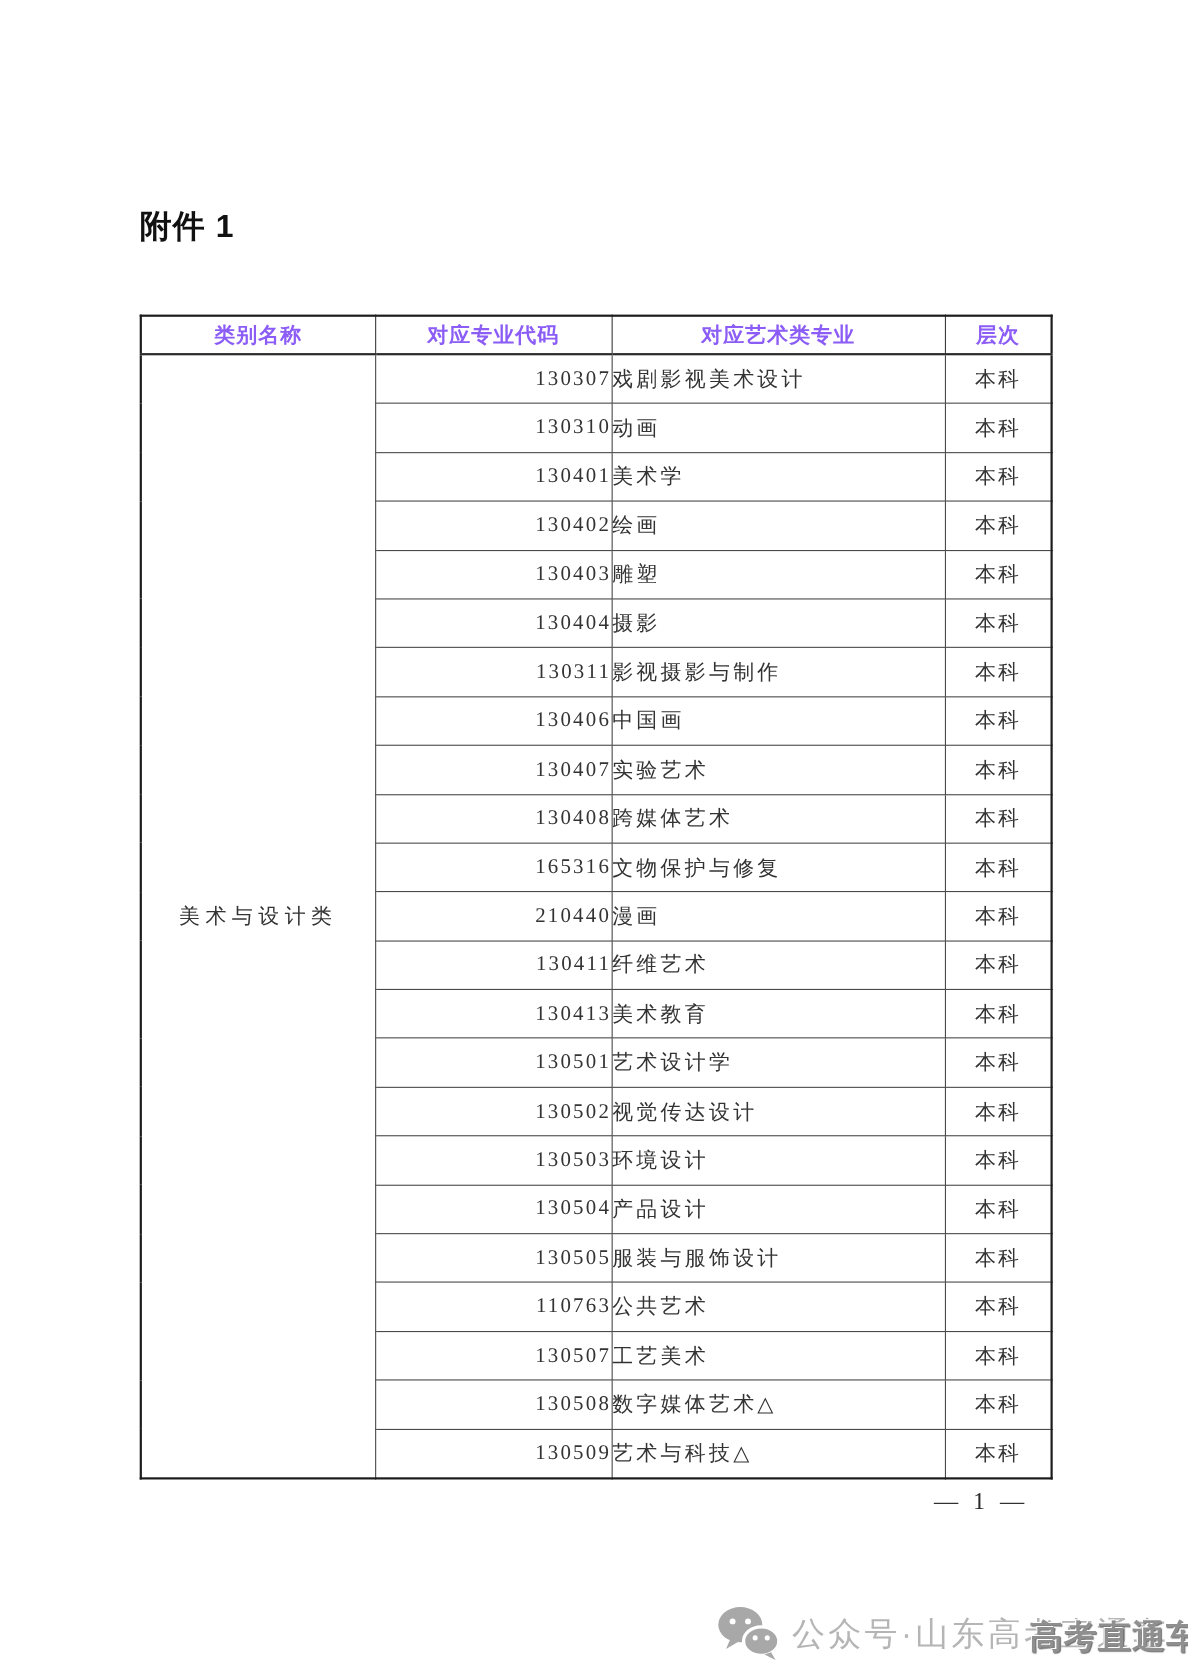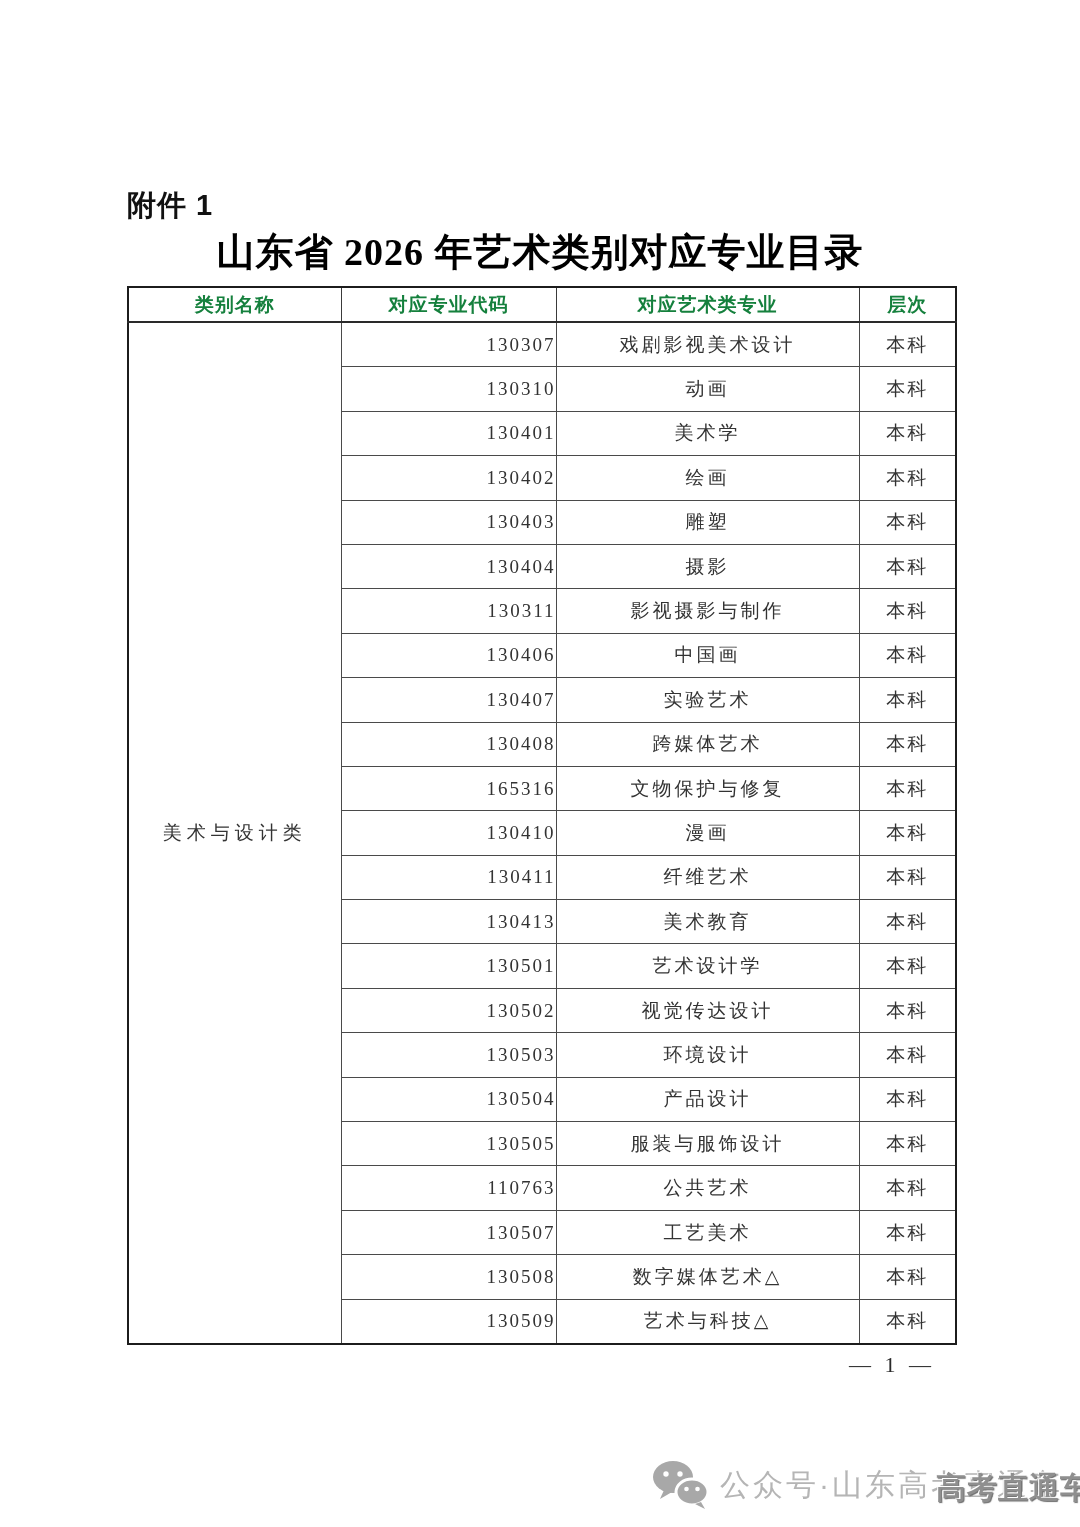--- a/index.html
+++ b/index.html
@@ -50,21 +50,21 @@
   }
   table.catalog col.c1 { width: 213px; }
   table.catalog col.c2 { width: 215px; }
   table.catalog col.c3 { width: 303px; }
   table.catalog col.c4 { width: 97px; }
   table.catalog th {
     height: 33px;
     font-family: "Liberation Sans", "DejaVu Sans", sans-serif;
     font-weight: bold;
     font-size: 19px;
-    color: #15803d;
+    color: #8b5cf6;
     text-align: center;
     vertical-align: middle;
     border: 1px solid #3a3a3a;
     border-bottom: 2px solid #2a2a2a;
     padding: 0;
     letter-spacing: 1px;
   }
   table.catalog td {
     height: 43.4px;
     border: 1px solid #4a4a4a;
@@ -81,21 +81,21 @@
     margin-left: 36px;
   }
   td.code-cell {
     text-align: right;
     font-family: "Liberation Serif", "DejaVu Serif", serif;
     font-size: 20px;
     color: #2e2e2e;
     letter-spacing: 2px;
   }
   td.major-cell {
-    text-align: center;
+    text-align: left;
     padding-left: 24px;
     font-size: 19px;
     color: #3d3d3d;
     letter-spacing: 3px;
   }
   td.level-cell {
     text-align: center;
     font-size: 18px;
     color: #3d3d3d;
     letter-spacing: 2px;
@@ -143,21 +143,20 @@
     white-space: nowrap;
   }
 </style>
 </head>
 <body>
 
 <div class="page">
 
   <div class="attachment-label">附件 1</div>
 
-  <h1 class="doc-title">山东省 2026 年艺术类别对应专业目录</h1>
 
   <table class="catalog">
     <colgroup>
       <col class="c1">
         <col class="c2">
         <col class="c3">
         <col class="c4">
     </colgroup>
     <thead>
       <tr>
@@ -218,21 +217,21 @@
           <td class="code-cell">130408</td>
           <td class="major-cell">跨媒体艺术</td>
           <td class="level-cell">本科</td>
         </tr>
         <tr>
           <td class="code-cell">165316</td>
           <td class="major-cell">文物保护与修复</td>
           <td class="level-cell">本科</td>
         </tr>
         <tr>
-          <td class="code-cell">130410</td>
+          <td class="code-cell">210440</td>
           <td class="major-cell">漫画</td>
           <td class="level-cell">本科</td>
         </tr>
         <tr>
           <td class="code-cell">130411</td>
           <td class="major-cell">纤维艺术</td>
           <td class="level-cell">本科</td>
         </tr>
         <tr>
           <td class="code-cell">130413</td>

